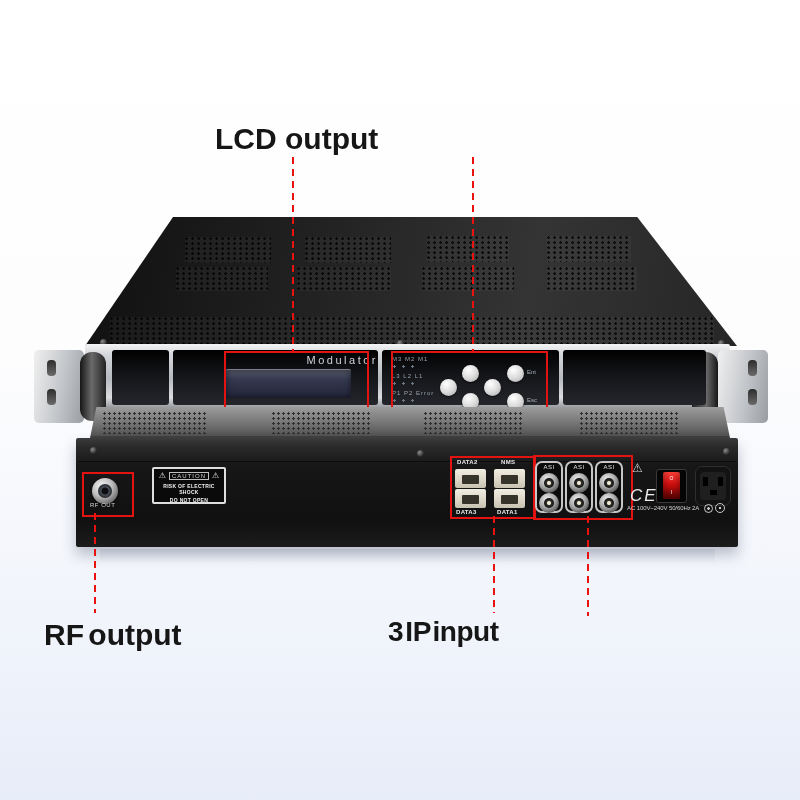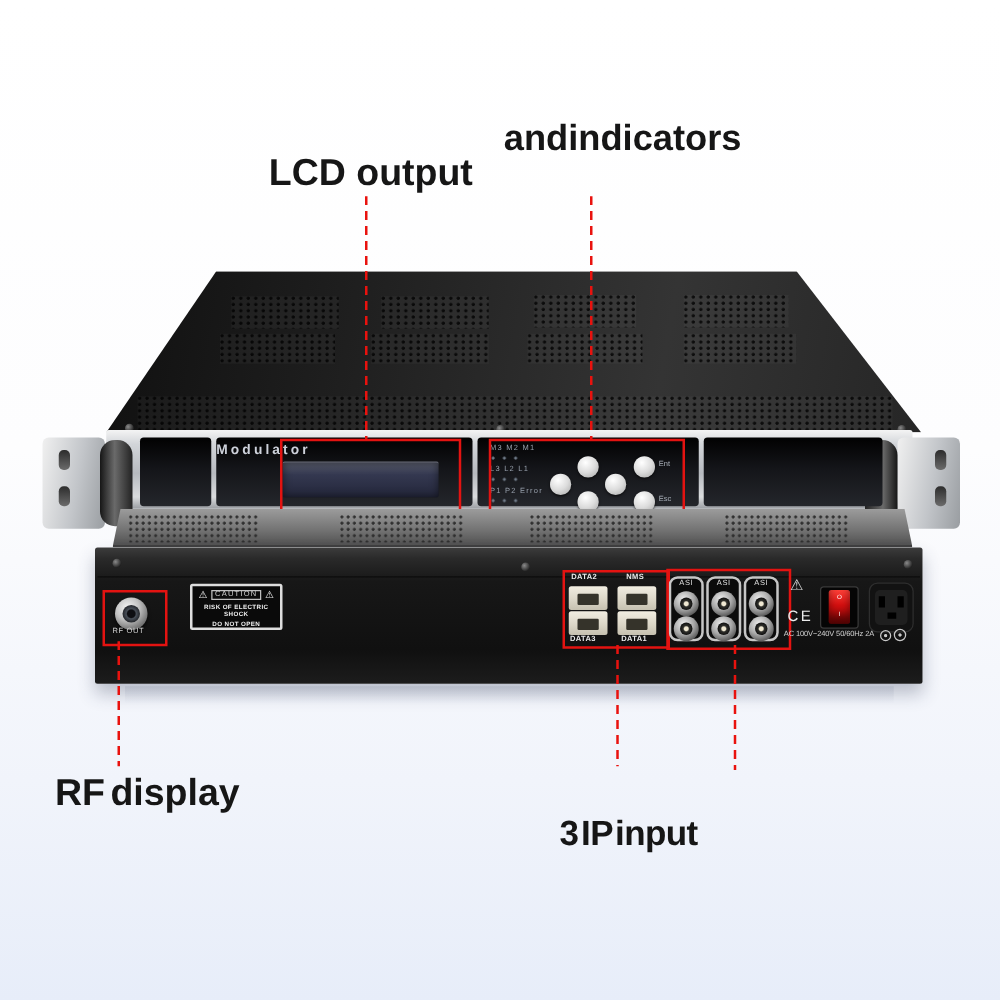--- a/index.html
+++ b/index.html
@@ -63,21 +63,21 @@
     <div class="ear" style="left:718px;"></div>
     <div class="slot" style="left:748px;top:360px;"></div>
     <div class="slot" style="left:748px;top:389px;"></div>
     <div class="handle" style="left:692px;background:linear-gradient(270deg,#161616,#6a6a6a 45%,#232323);"></div>
 
     <div class="inset" style="left:112px;width:57px;"></div>
     <div class="inset" style="left:173px;width:205px;"></div>
     <div class="inset" style="left:382px;width:177px;"></div>
     <div class="inset" style="left:563px;width:143px;"></div>
 
-    <div class="abs" style="left:173px;top:354px;width:205px;text-align:left;font-size:11px;font-weight:700;letter-spacing:2.5px;color:#cdd1da;">Modulator</div>
+    <div class="abs" style="left:173px;top:354px;width:205px;text-align:right;font-size:11px;font-weight:400;letter-spacing:2.5px;color:#cdd1da;">Modulator</div>
     <div class="abs" style="left:226px;top:369px;width:125px;height:28px;border-radius:2px;border-top:1px solid #7a7d8c;
                 background:linear-gradient(180deg,#585c6c,#343850 35%,#23263a);box-shadow:inset 0 0 7px rgba(0,0,0,.55);"></div>
 
     <div class="ledlbl" style="left:392px;top:356px;">M3 M2 M1</div>
     <div class="leddots" style="left:393px;top:365px;"></div>
     <div class="ledlbl" style="left:392px;top:373px;">L3 L2 L1</div>
     <div class="leddots" style="left:393px;top:382px;"></div>
     <div class="ledlbl" style="left:392px;top:390px;">P1 P2 Error</div>
     <div class="leddots" style="left:393px;top:399px;"></div>
 
@@ -170,21 +170,21 @@
       <div class="bnc" style="left:2px;top:10px;">
           <div class="bnc-in"></div>
         </div>
       <div class="bnc" style="left:2px;top:30px;">
           <div class="bnc-in"></div>
         </div>
     </div>
     <div class="callout" style="left:533px;top:455px;width:96px;height:61px;"></div>
 
     <div class="abs" style="left:632px;top:461px;font-size:12px;color:#d8d8d8;">⚠</div>
-    <div class="abs" style="left:630px;top:486px;font-size:12px;color:#ececec;letter-spacing:2px;">CE</div>
+    <div class="abs" style="left:630px;top:486px;font-size:17px;color:#ececec;letter-spacing:2px;font-style:italic;">CE</div>
 
     <div class="abs" style="left:656px;top:469px;width:31px;height:34px;background:#050505;border:1px solid #3a3a3a;border-radius:3px;box-sizing:border-box;"></div>
     <div class="abs" style="left:663px;top:472px;width:17px;height:27px;border-radius:2px;
                 background:linear-gradient(180deg,#ff4038,#d40f0f 45%,#8f0505);box-shadow:inset 0 -7px 8px rgba(0,0,0,.45);">
       <div style="position:absolute;top:3px;width:17px;text-align:center;font-size:5px;color:#ffffff;">O</div>
       <div style="position:absolute;top:17px;width:17px;text-align:center;font-size:5px;color:#ffffff;">I</div>
     </div>
 
     <div class="abs" style="left:695px;top:466px;width:36px;height:40px;background:#121212;border:1px solid #2e2e2e;border-radius:7px;box-sizing:border-box;">
       <div class="abs" style="left:4px;top:5px;width:26px;height:28px;background:#1f1f1f;border-radius:4px;"></div>
@@ -203,20 +203,19 @@
   </div>
 
   <div class="vdash" style="left:292px;top:157px;height:195px;"></div>
   <div class="vdash" style="left:472px;top:157px;height:195px;"></div>
   <div class="vdash" style="left:94px;top:513px;height:100px;"></div>
   <div class="vdash" style="left:493px;top:516px;height:97px;"></div>
   <div class="vdash" style="left:587px;top:516px;height:100px;"></div>
 
   <div class="lbl" style="left:215px;top:122px;font-size:30px;">LCD output</div>
   <div class="lbl" style="left:403px;top:97px;width:178px;text-align:center;font-size:29px;line-height:28px;">
-    <div>andindicators</div>
-  </div>
-  <div class="lbl" style="left:44px;top:618px;font-size:30px;word-spacing:-4px;">RF display</div>
-  <div class="lbl" style="left:388px;top:616px;width:170px;text-align:right;font-size:28px;line-height:31px;word-spacing:-5px;letter-spacing:-.5px;margin-top:35px;">
+  </div>
+  <div class="lbl" style="left:44px;top:618px;font-size:30px;word-spacing:-4px;">RF output</div>
+  <div class="lbl" style="left:388px;top:616px;width:170px;text-align:left;font-size:28px;line-height:31px;word-spacing:-5px;letter-spacing:-.5px;">
     <div>3 IP input</div>
   </div>
 
 </div>
 
 </body></html>

